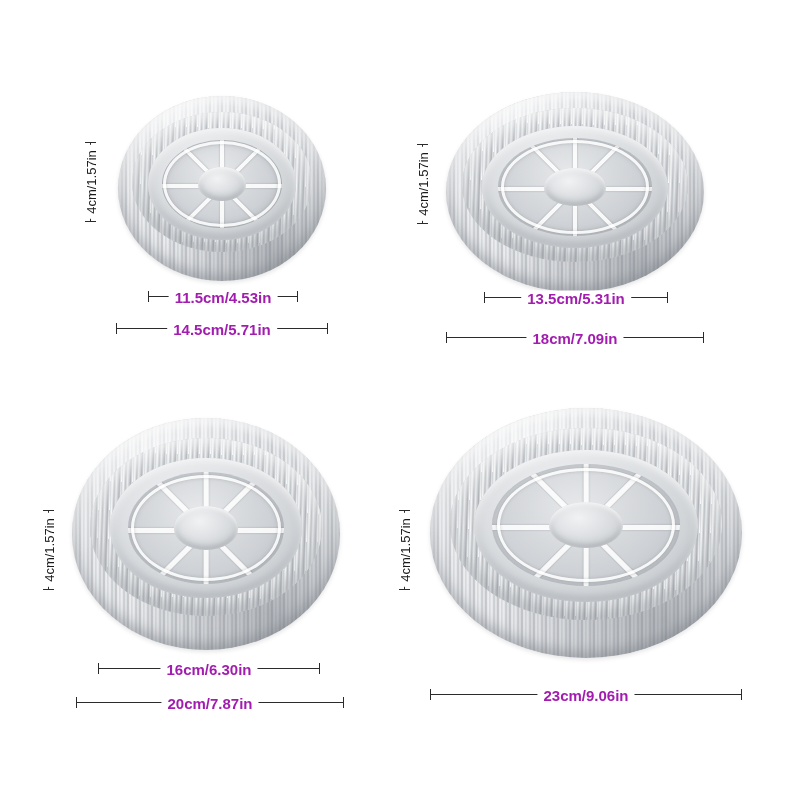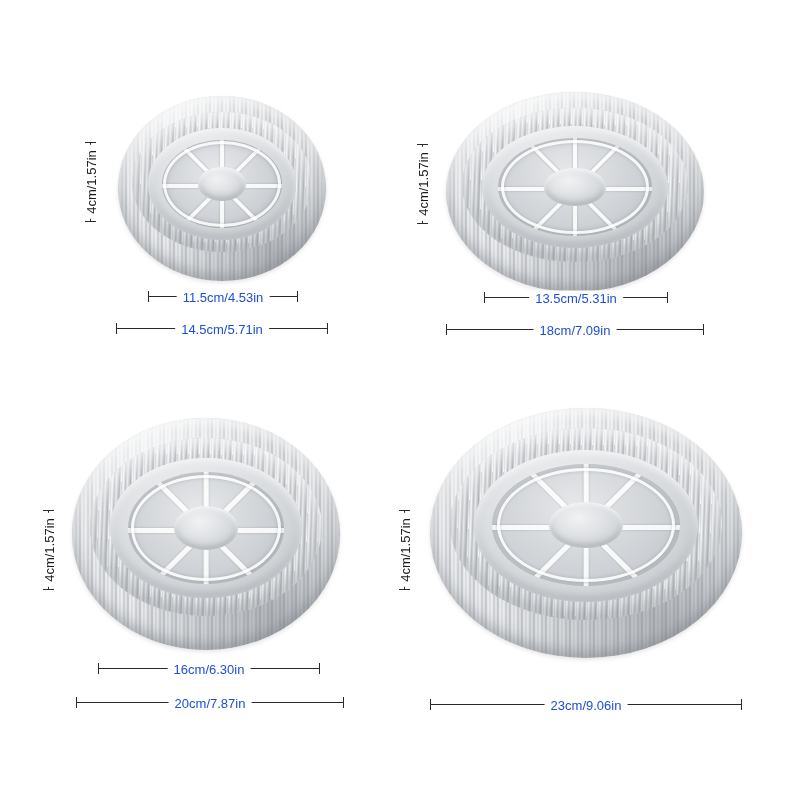--- a/index.html
+++ b/index.html
@@ -132,24 +132,25 @@
   .dim-h::before { left: 0; }
   .dim-h::after  { right: 0; }
 
   .dim-h .lbl {
     position: absolute;
     left: 50%;
     top: 50%;
     transform: translate(-50%, -50%);
     background: #ffffff;
     padding: 0 6px;
-    font-size: 13px;
+    font-size: 15px;
     line-height: 15px;
     white-space: nowrap;
-    color: #1d4ed8;
+    color: #a21caf;
+    font-weight: bold;
   }
 
   .dim-v {
     position: absolute;
     width: 1px;
     background: #2b2b2b;
   }
   .dim-v::before,
   .dim-v::after {
     content: "";
@@ -234,21 +235,21 @@
     </div>
 
     <div class="dim-v" style="left:-24px; top:52px; height:80px;">
       <span class="lbl">4cm/1.57in</span>
     </div>
 
     <div class="dim-h" style="left:38px; top:205px; width:184px;">
       <span class="lbl">13.5cm/5.31in</span>
     </div>
 
-    <div class="dim-h" style="left:0px; top:237px; width:258px;">
+    <div class="dim-h" style="left:0px; top:245px; width:258px;">
       <span class="lbl">18cm/7.09in</span>
     </div>
   </div>
 
   <div class="cell" style="left:72px; top:418px; width:300px; height:300px;">
 
     <div class="pan" style="left:0px; top:0px; width:268px; height:232px;">
       <div class="rim"></div>
       <div class="wall" style="left:18px; top:20px; width:232px; height:178px;"></div>
       <div class="inner" style="left:38px; top:40px; width:192px; height:140px;"></div>
@@ -296,18 +297,18 @@
         <div class="spoke" style="width:94px;height:5px;transform:rotate(315deg);"></div>
         <div class="ring" style="width:172px;height:108px;"></div>
         <div class="hub" style="width:74px;height:46px;"></div>
       </div>
     </div>
 
     <div class="dim-v" style="left:-26px; top:102px; height:80px;">
       <span class="lbl">4cm/1.57in</span>
     </div>
 
-    <div class="dim-h" style="left:0px; top:296px; width:312px;">
+    <div class="dim-h" style="left:0px; top:286px; width:312px;">
       <span class="lbl">23cm/9.06in</span>
     </div>
   </div>
 
 </div>
 
 </body></html>

